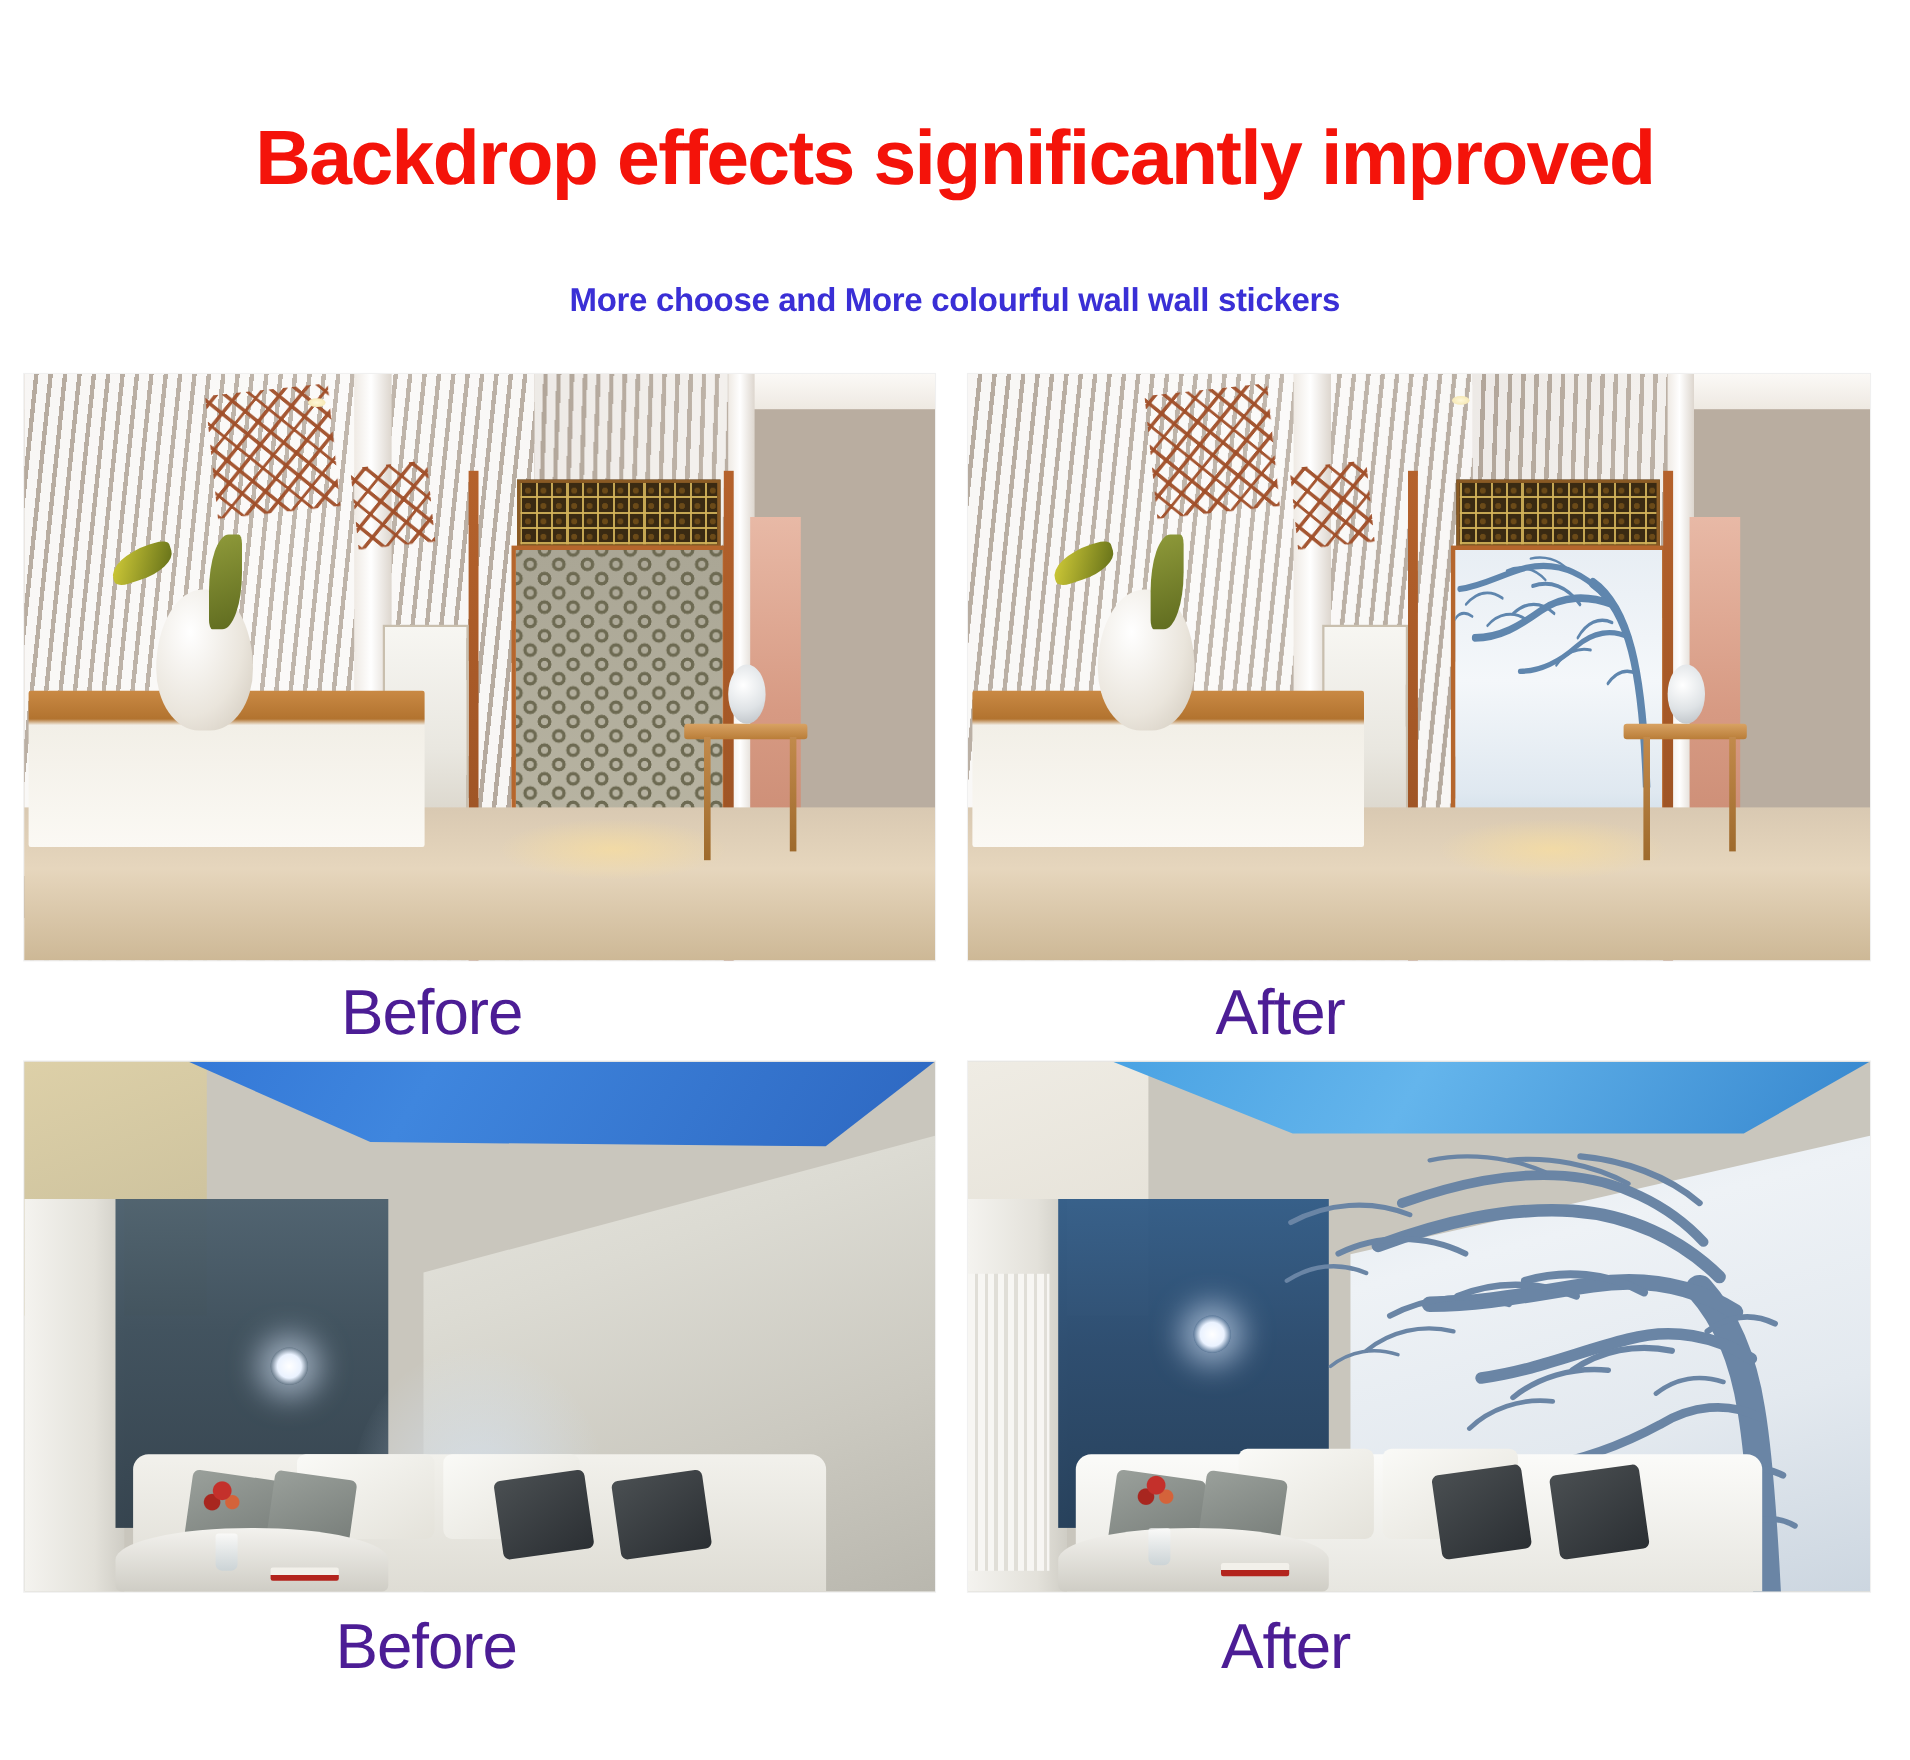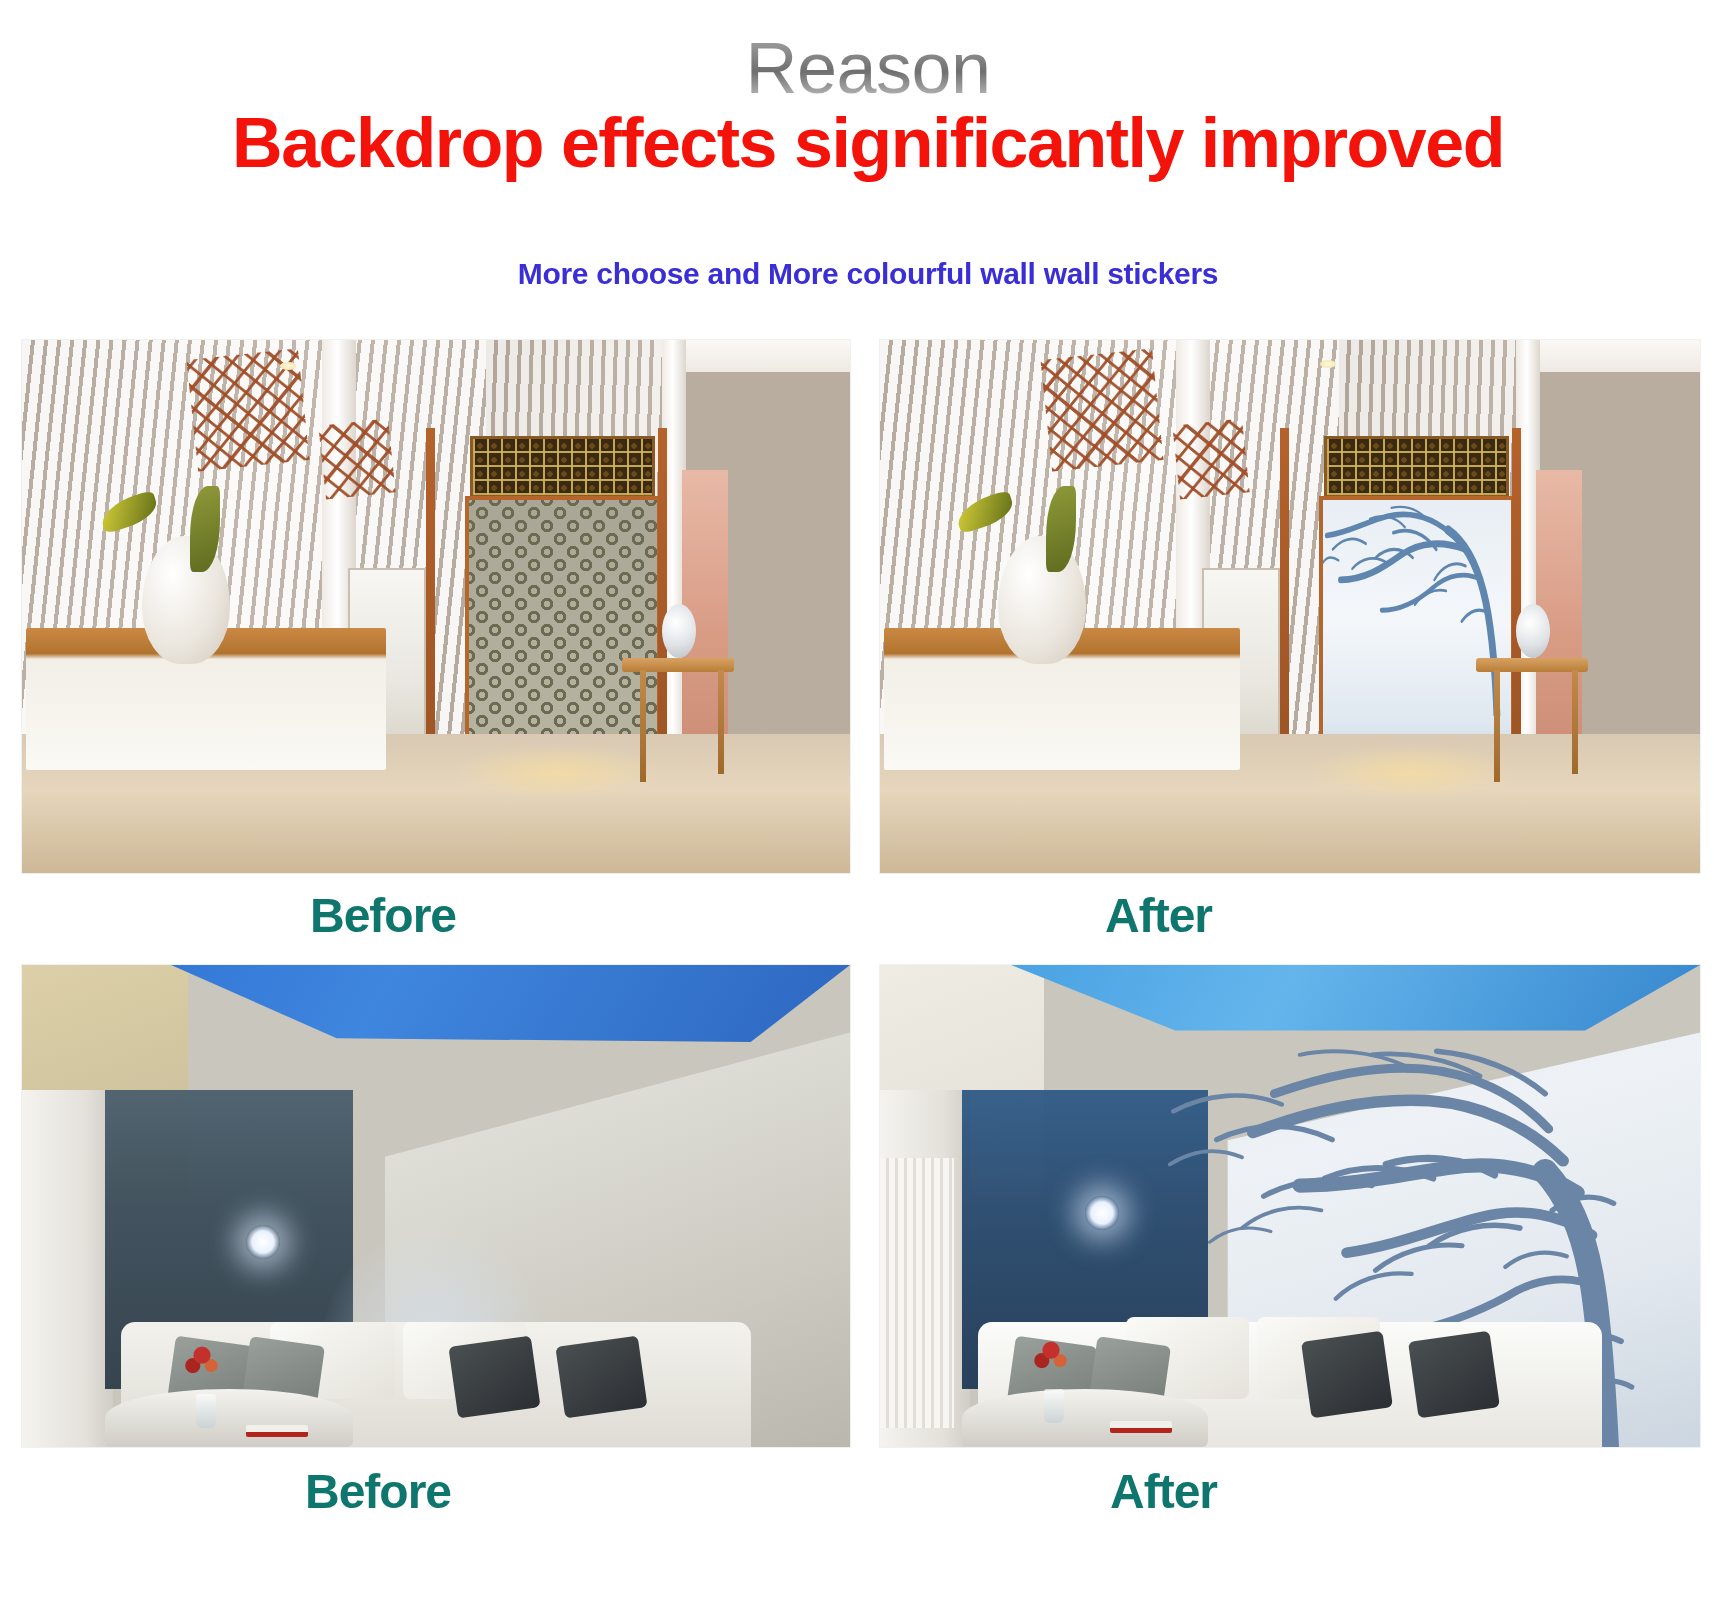--- a/index.html
+++ b/index.html
@@ -52,21 +52,21 @@
   .grid { position: absolute; top: 300px; left: 0; width: 1736px; height: 1300px; }
 
   .cell { position: absolute; }
   .cell .photo {
     position: absolute; inset: 0;
     overflow: hidden;
     box-shadow: 0 0 0 1px rgba(0,0,0,0.06);
   }
   .caption {
     position: absolute;
-    font-size: 48px; font-weight: bold; color: #0f766e;
+    font-size: 58px; font-weight: normal; color: #4c1d95;
     letter-spacing: -1px; line-height: 1;
   }
 
   
   #cell-tl { left: 22px;  top: 40px;  width: 828px; height: 533px; }
   #cell-tr { left: 880px; top: 40px;  width: 820px; height: 533px; }
   #cell-bl { left: 22px;  top: 665px; width: 828px; height: 482px; }
   #cell-br { left: 880px; top: 665px; width: 820px; height: 482px; }
 
   #cap-tl { left: 310px;  top: 592px; }
@@ -266,21 +266,20 @@
     position:absolute; left:0; top:40%; width:9%; height:56%;
     background: repeating-linear-gradient(90deg,#f7f6f3 0 6px,#e0ded7 6px 9px);
   }
 </style>
 </head>
 <body>
 
 <div class="page">
 
   <div class="header">
-    <div class="reason">Reason</div>
     <div class="headline">Backdrop effects significantly improved</div>
     <div class="sub l2">More choose and More colourful wall wall stickers</div>
   </div>
 
   <div class="grid">
 
     <div class="cell" id="cell-tl">
       <div class="photo">
         <div class="hall">
           <div class="ceil"></div>

